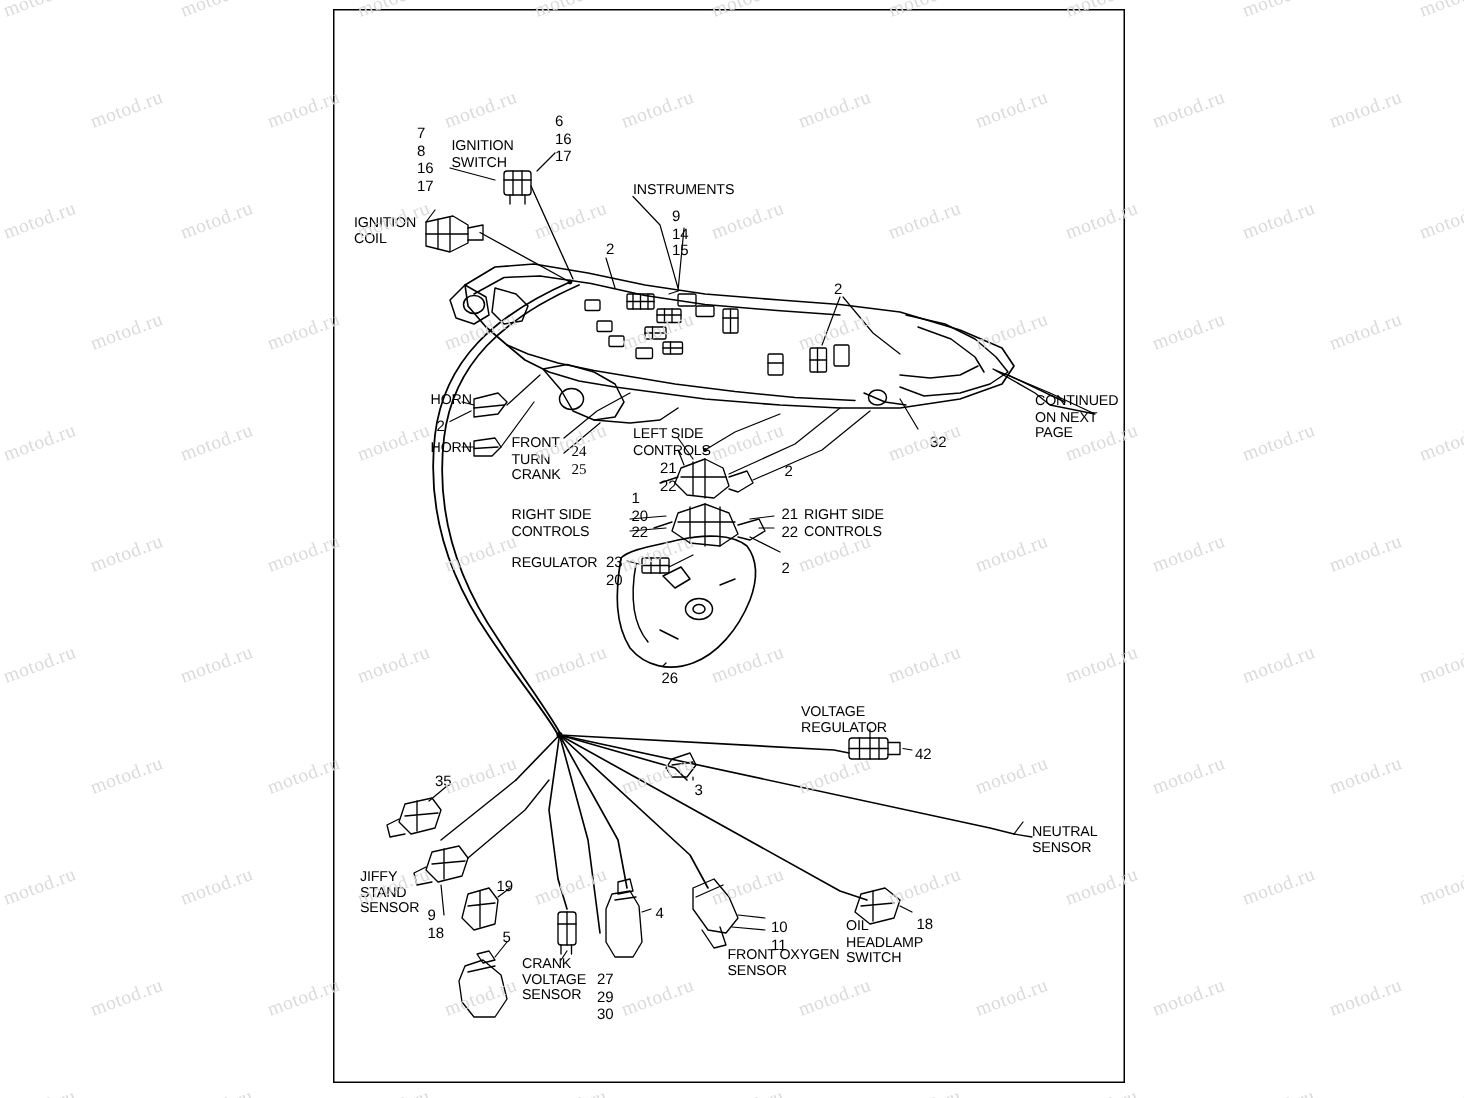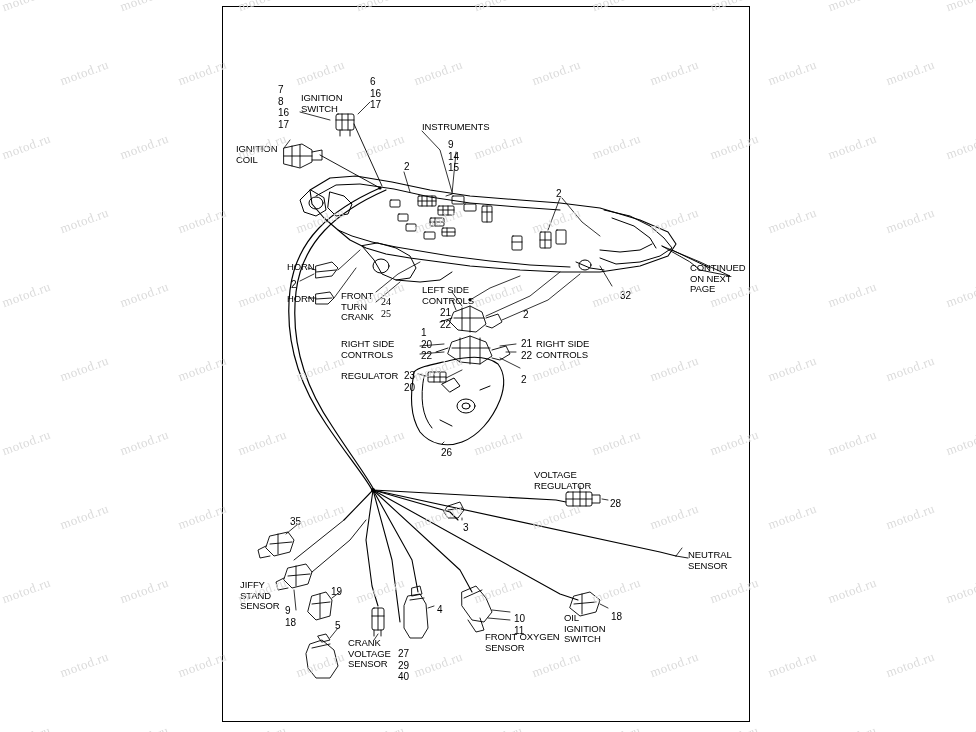--- a/index.html
+++ b/index.html
@@ -431,21 +431,21 @@
 SENSOR</div>
       <div class="lbl" style="left: 240px; top: 580px;">JIFFY
 STAND
 SENSOR</div>
       <div class="lbl" style="left: 348px; top: 638px;">CRANK
 VOLTAGE
 SENSOR</div>
       <div class="lbl" style="left: 452px; top: 632px; margin-left: 33px;">FRONT OXYGEN
 SENSOR</div>
       <div class="lbl" style="left: 564px; top: 613px;">OIL
-IGNITION
+HEADLAMP
 SWITCH</div>
     </div>
   <div id="callouts">
       <div class="num" style="left: 278px; top: 84px;">7
 8
 16
 17</div>
       <div class="num" style="left: 370px; top: 76px;">6
 16
 17</div>
@@ -463,28 +463,28 @@
       <div class="num" style="left: 523px; top: 309px;">2</div>
       <div class="num" style="left: 421px; top: 327px;">1
 20
 22</div>
       <div class="num" style="left: 521px; top: 338px;">21
 22</div>
       <div class="num" style="left: 404px; top: 370px;">23
 20</div>
       <div class="num" style="left: 521px; top: 374px;">2</div>
       <div class="num" style="left: 441px; top: 447px;">26</div>
-      <div class="num" style="left: 610px; top: 498px;">28</div>
+      <div class="num" style="left: 610px; top: 498px;">42</div>
       <div class="num" style="left: 463px; top: 522px;">3</div>
       <div class="num" style="left: 290px; top: 516px;">35</div>
       <div class="num" style="left: 331px; top: 586px;">19</div>
       <div class="num" style="left: 285px; top: 605px;">9
 18</div>
       <div class="num" style="left: 335px; top: 620px;">5</div>
       <div class="num" style="left: 437px; top: 604px;">4</div>
       <div class="num" style="left: 514px; top: 613px;">10
 11</div>
       <div class="num" style="left: 611px; top: 611px;">18</div>
       <div class="num" style="left: 398px; top: 648px;">27
 29
-40</div>
+30</div>
     </div>
 </div>
 
 </body></html>

